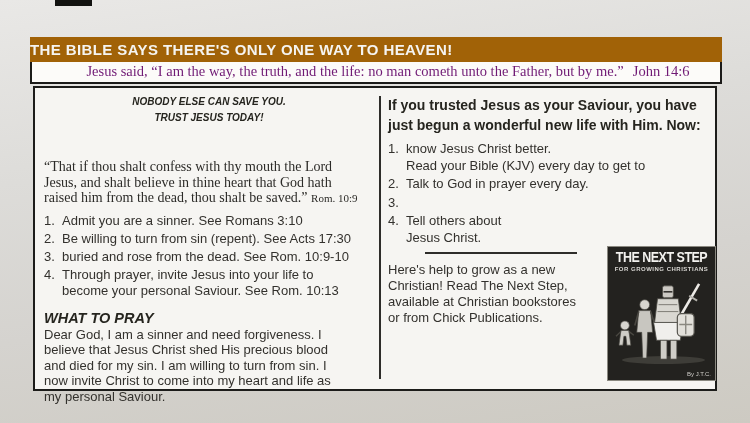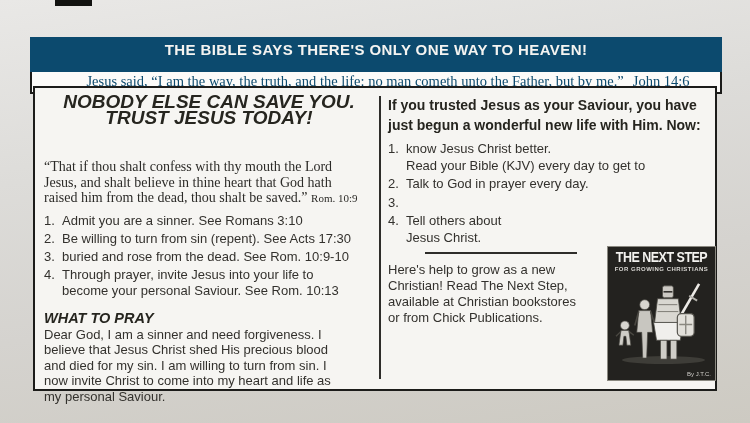--- a/index.html
+++ b/index.html
@@ -5,42 +5,42 @@
   html,body{margin:0;padding:0;}
   body{
     width:750px;height:423px;overflow:hidden;position:relative;
     font-family:"Liberation Sans", sans-serif;
     background:linear-gradient(172deg,#e9e8e6 0%,#dddcd9 35%,#d5d3cf 65%,#cdcac2 100%);
   }
   .artifact{position:absolute;left:55px;top:0;width:37px;height:6px;background:#121210;}
   
   .banner{position:absolute;left:30px;top:37px;width:692px;}
   .header-bar{
-    background:#0c4a6e;color:#f5f4f1;height:35px;line-height:25px;
-    text-align:center;font-weight:bold;font-size:15px;letter-spacing:.4px;
+    background:#a16207;color:#f5f4f1;height:25px;line-height:25px;
+    font-weight:bold;font-size:15px;letter-spacing:.4px;
   }
   .verse-strip{
     background:#fcfbf9;border:2px solid #1b1b19;border-top:none;height:20px;line-height:19px;
-    text-align:center;font-family:"Liberation Serif", serif;font-size:14.5px;color:#0c4a6e;
+    text-align:center;font-family:"Liberation Serif", serif;font-size:14.5px;color:#701a75;
     white-space:nowrap;
     padding-left:24px;
   }
   .verse-ref{margin-left:9px;}
   
   .main-box{
     position:absolute;left:33px;top:86px;width:684px;height:305px;
     background:#f6f5f2;border:2px solid #1c1c1a;box-sizing:border-box;
     color:#33312d;font-size:13px;
   }
   .col-left{position:absolute;left:9px;top:6px;width:330px;}
   .col-right{position:absolute;left:353px;top:7px;width:322px;}
   .divider-v{position:absolute;left:344px;top:8px;width:2px;height:283px;background:#2e2d2a;}
   
   .l-heading{
-    text-align:center;font-style:italic;font-weight:bold;font-size:19px;
+    text-align:center;font-style:italic;font-weight:bold;font-size:10px;
     line-height:16px;color:#26251f;margin:0 0 5px 0;
   }
   .hline{display:block;}
   .quote{font-family:"Liberation Serif", serif;font-size:14px;line-height:15.5px;color:#2c2b28;margin-top:33px;}
   .qline{display:block;}
   .qref{font-size:11px;}
   .steps{margin-top:6px;}
   .step{display:flex;line-height:16px;margin-bottom:2px;}
   .num{width:18px;flex:0 0 18px;}
   .sline{display:block;}

